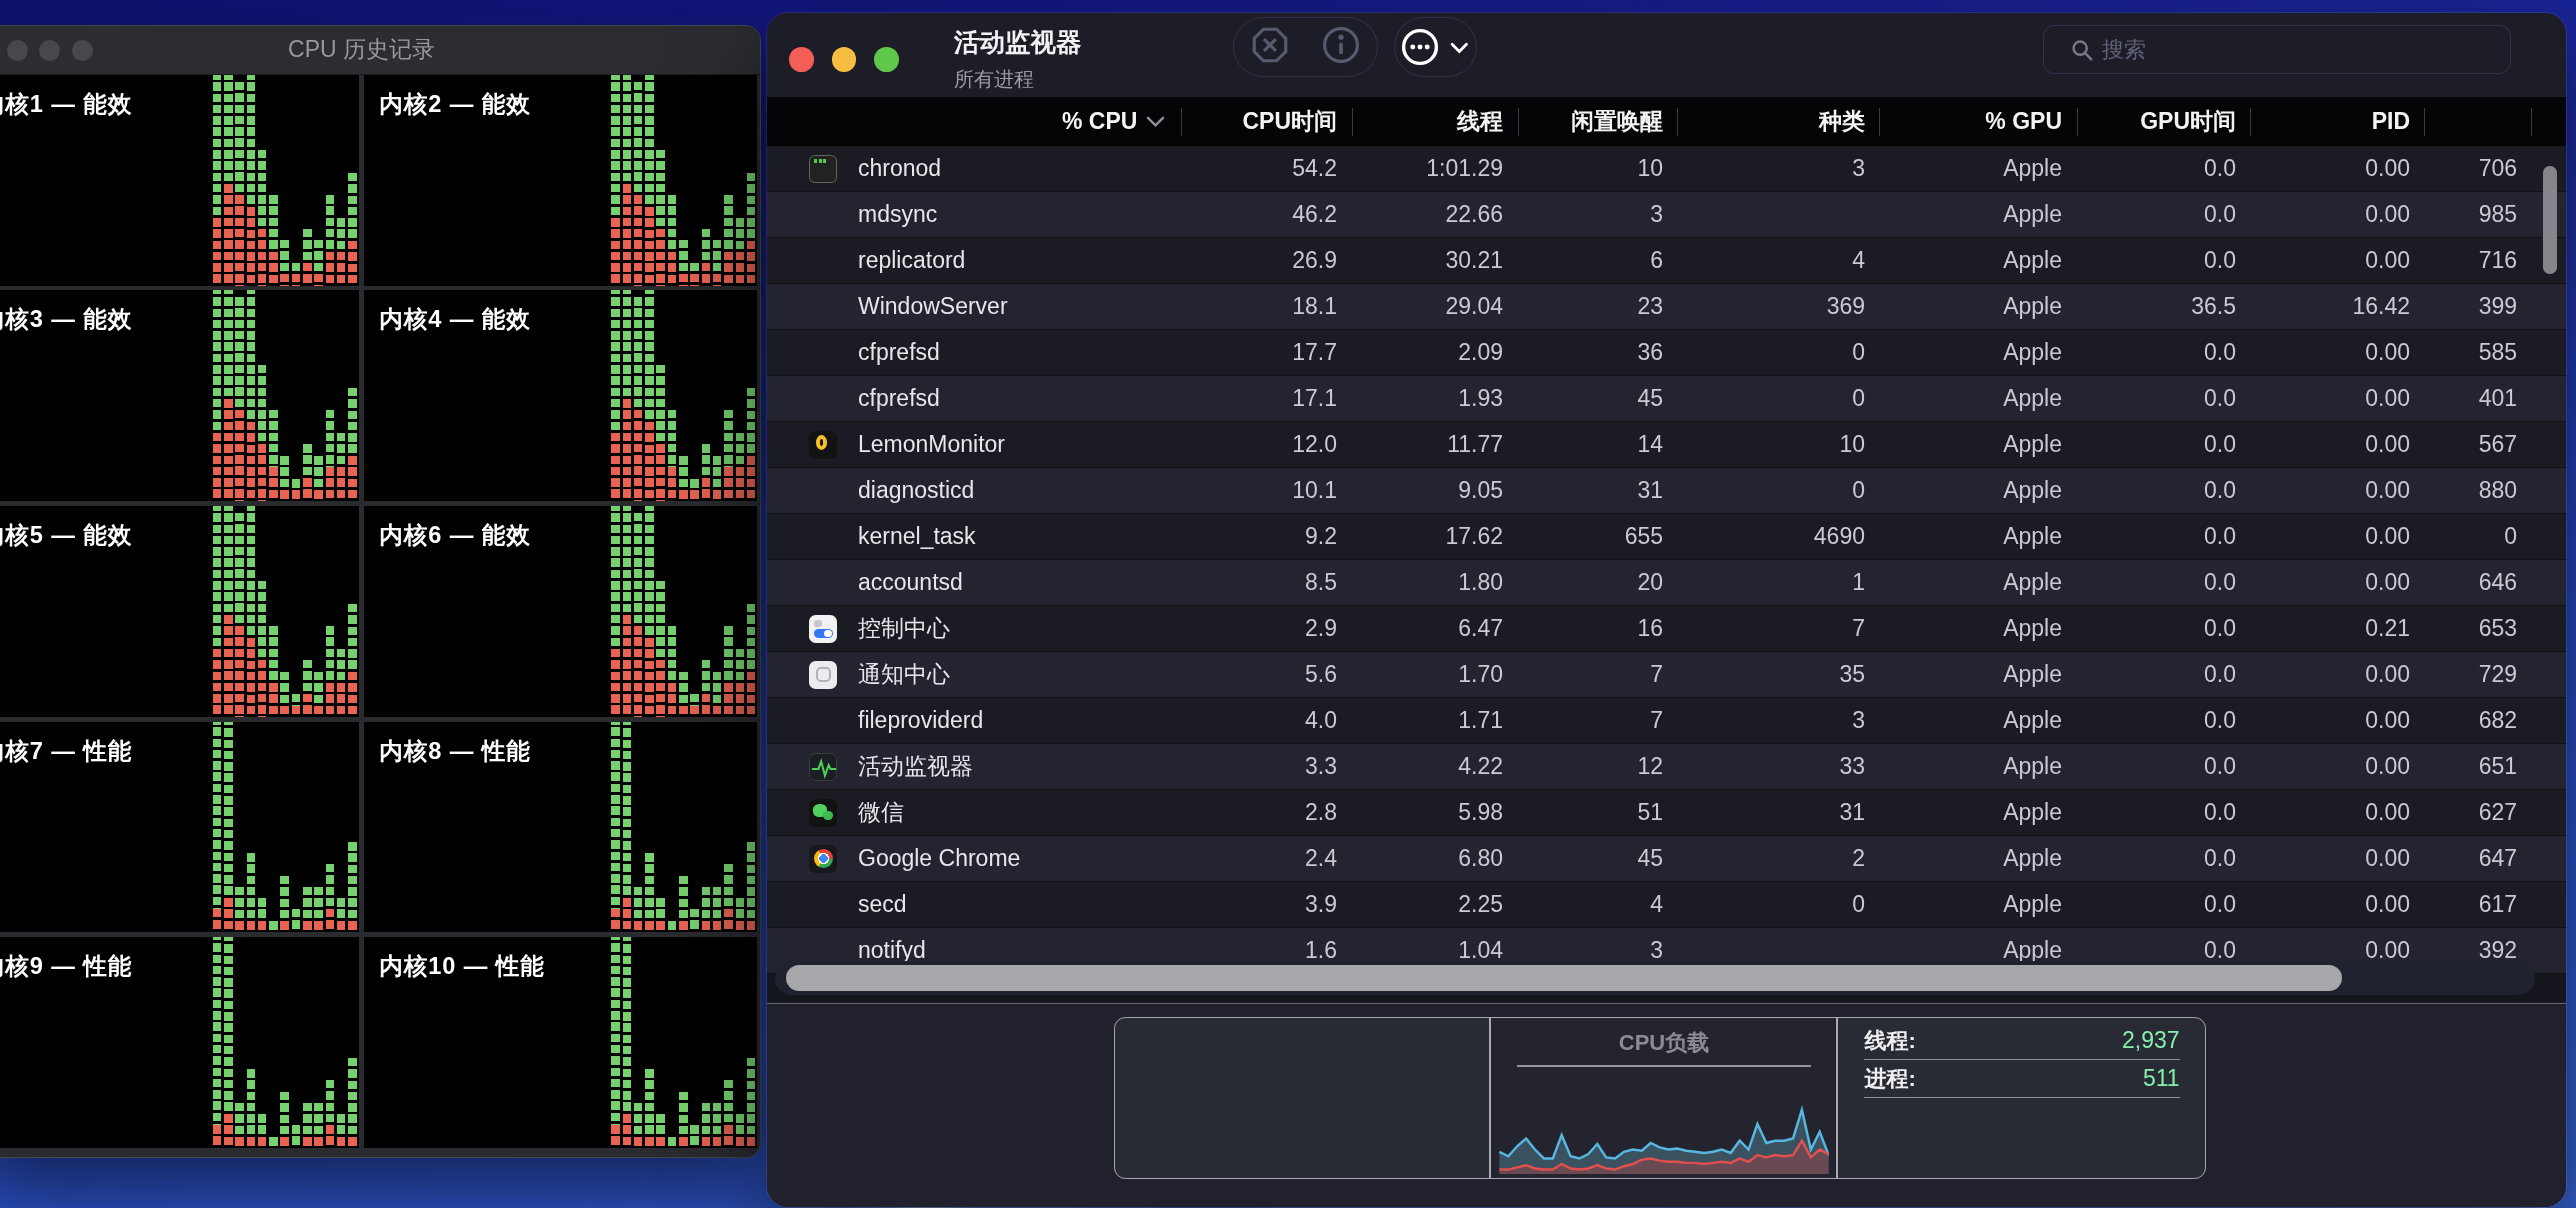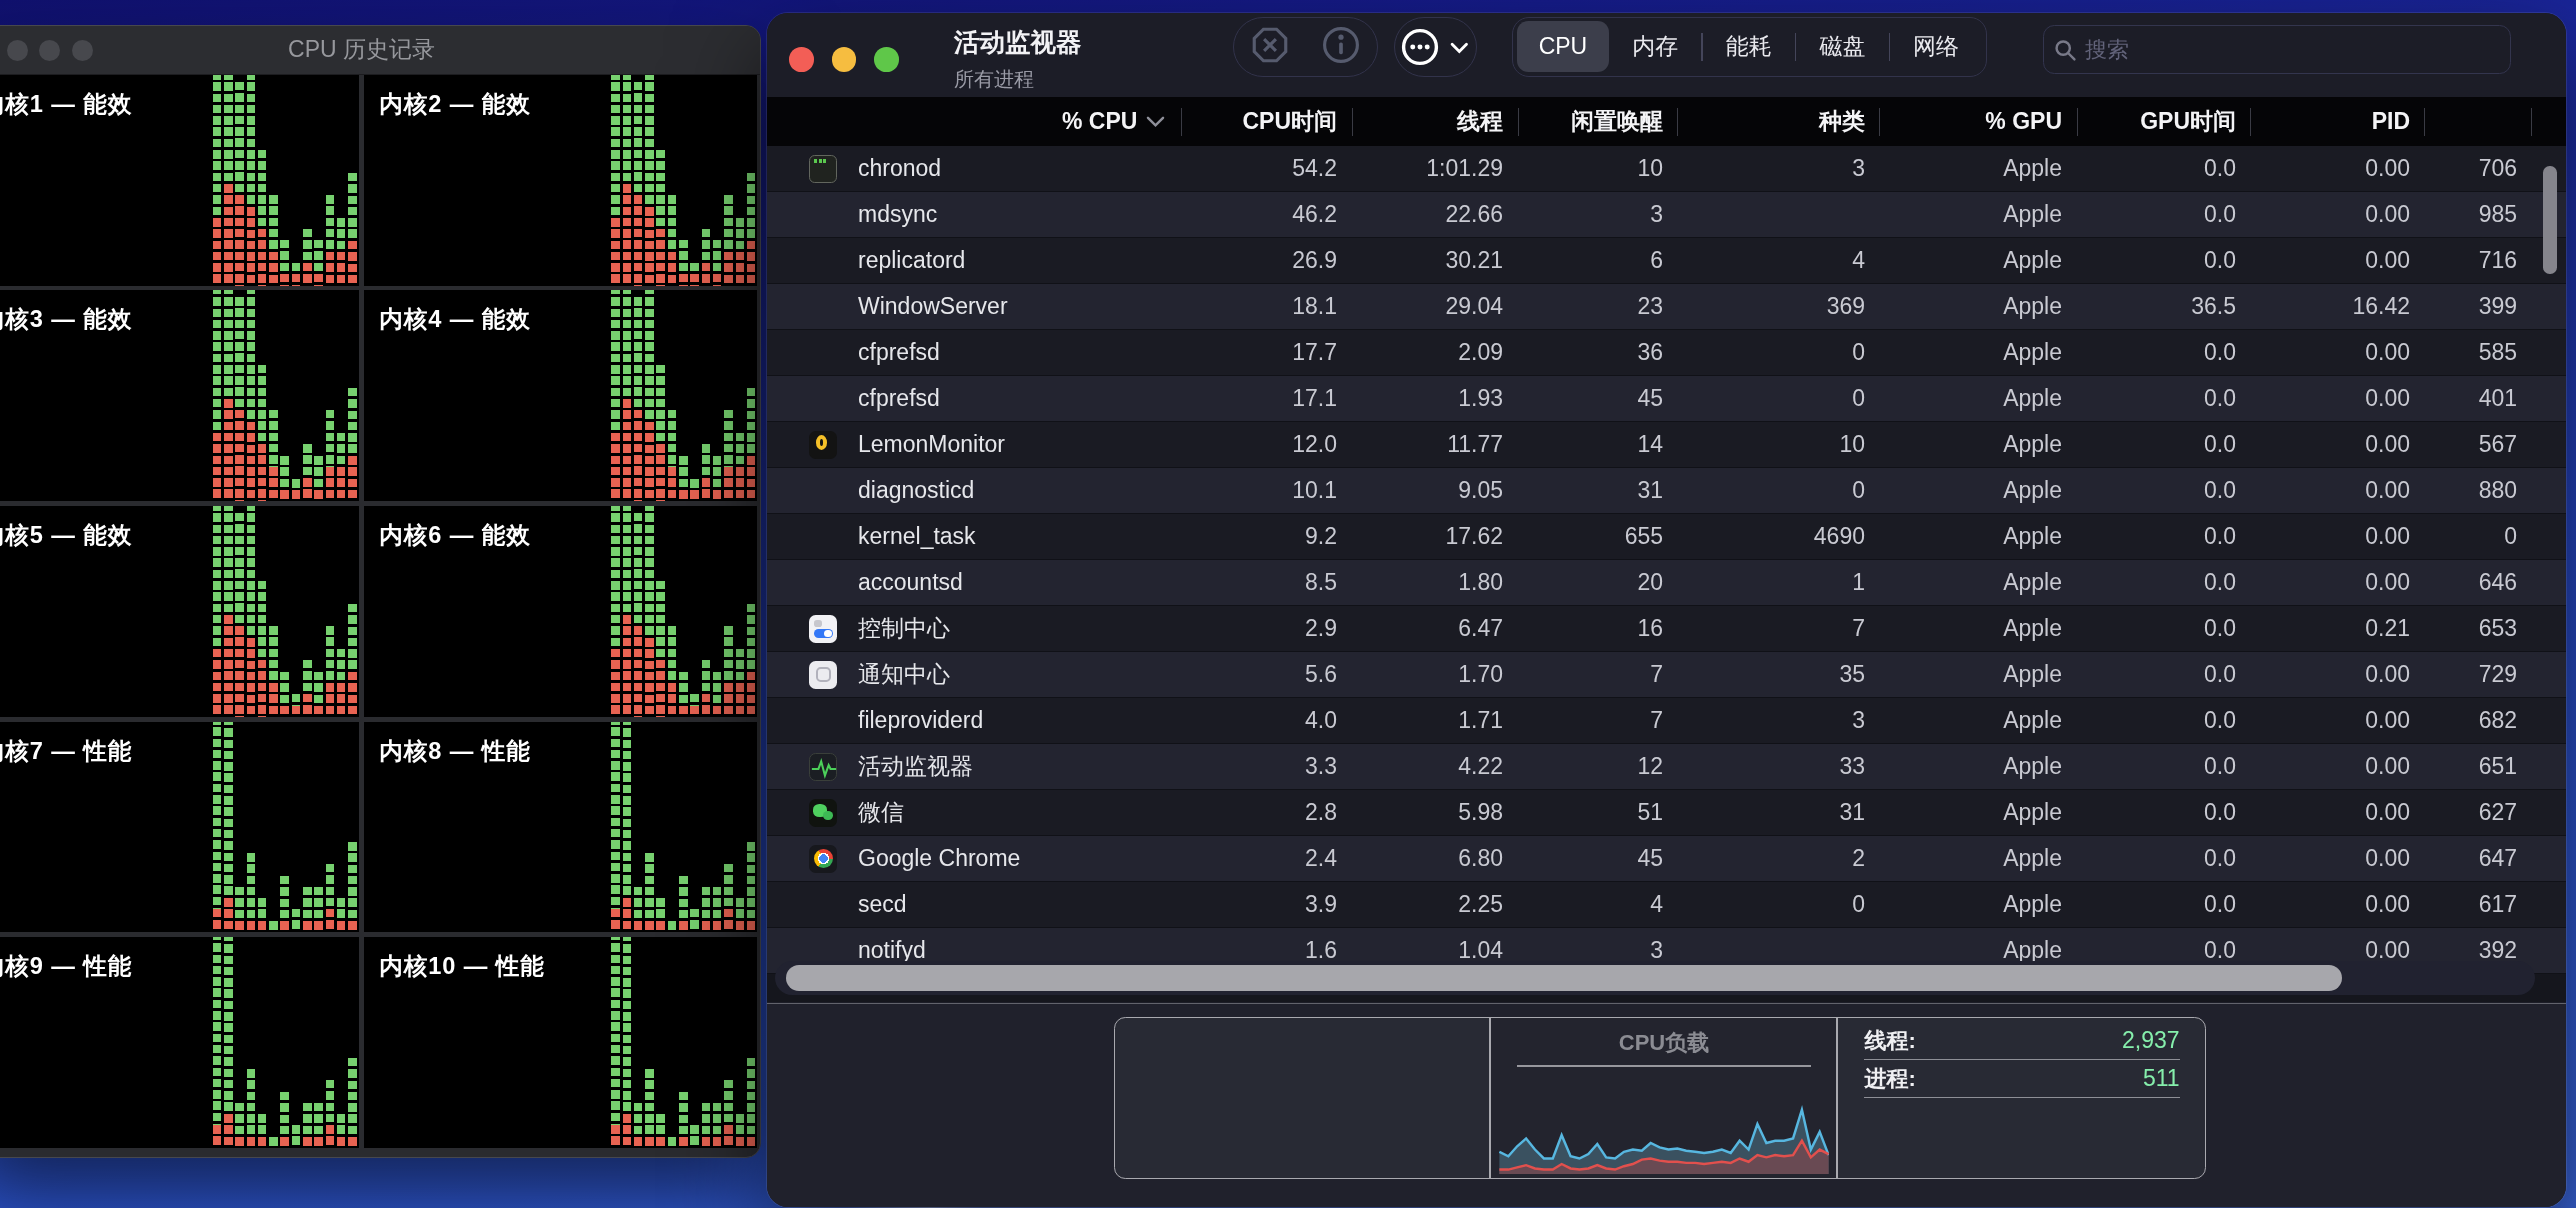--- a/index.html
+++ b/index.html
@@ -65,21 +65,21 @@
     position:absolute; left:745px; top:3.8px; width:475px; height:60px;
     border:1.4px solid #32334b; border-radius:17px; display:flex; align-items:center; padding:3.8px;
   }
   .tab{ flex:1; height:51px; border:none; background:transparent; color:#e9e9ee; font-size:23px;
         font-family:inherit; border-radius:11.3px; position:relative; }
   .tab.selected{ background:#3c3e4b; color:#fff; }
   .tab-sep{ width:1.4px; height:28px; background:#44455a; }
   .search-field{
     position:absolute; left:1276px; top:12.3px; width:468px; height:49px;
     border:1.4px solid #33354e; border-radius:11.3px; background:#1c1d27;
-    display:flex; align-items:center; padding:0 9px; gap:7.6px;
+    display:flex; align-items:center; padding:0 26px; gap:7.6px;
   }
   .search-input{ background:transparent; border:none; outline:none; color:#d8d8de; font-size:22px; width:100%; font-family:inherit; }
   .search-input::placeholder{ color:#62637a; }
 
   
   .am-header{
     position:absolute; top:84px; left:0; right:0; height:49px; background:#050507;
     display:grid; grid-template-columns:414px 171px 166px 160px 202px 197px 174px 174px 107px;
     align-items:center;
   }
@@ -929,30 +929,20 @@
         <circle cx="16" cy="16" r="12.5" fill="none" stroke="#ffffff" stroke-width="2.6"></circle>
         <circle cx="10.5" cy="16" r="1.9" fill="#fff"></circle>
           <circle cx="16" cy="16" r="1.9" fill="#fff"></circle>
           <circle cx="21.5" cy="16" r="1.9" fill="#fff"></circle>
       </svg>
       <svg width="24.6" height="24.6" viewBox="0 0 24 24">
         <path d="M5 9 L12 16 L19 9" fill="none" stroke="#ffffff" stroke-width="2.8" stroke-linecap="round"></path>
       </svg>
     </div>
 
-    <div class="tab-group" id="tab-group">
-        <button class="tab selected">CPU</button>
-        <button class="tab">内存</button>
-        <div class="tab-sep"></div>
-        <button class="tab">能耗</button>
-        <div class="tab-sep"></div>
-        <button class="tab">磁盘</button>
-        <div class="tab-sep"></div>
-        <button class="tab">网络</button>
-      </div>
 
     <div class="search-field">
       <svg width="26.4" height="26.4" viewBox="0 0 24 24">
         <circle cx="10" cy="10" r="6.5" fill="none" stroke="#787988" stroke-width="2.4"></circle>
         <path d="M15 15 L21 21" stroke="#787988" stroke-width="2.4" stroke-linecap="round"></path>
       </svg>
       <input class="search-input" placeholder="搜索" style="">
     </div>
   </div>
 

